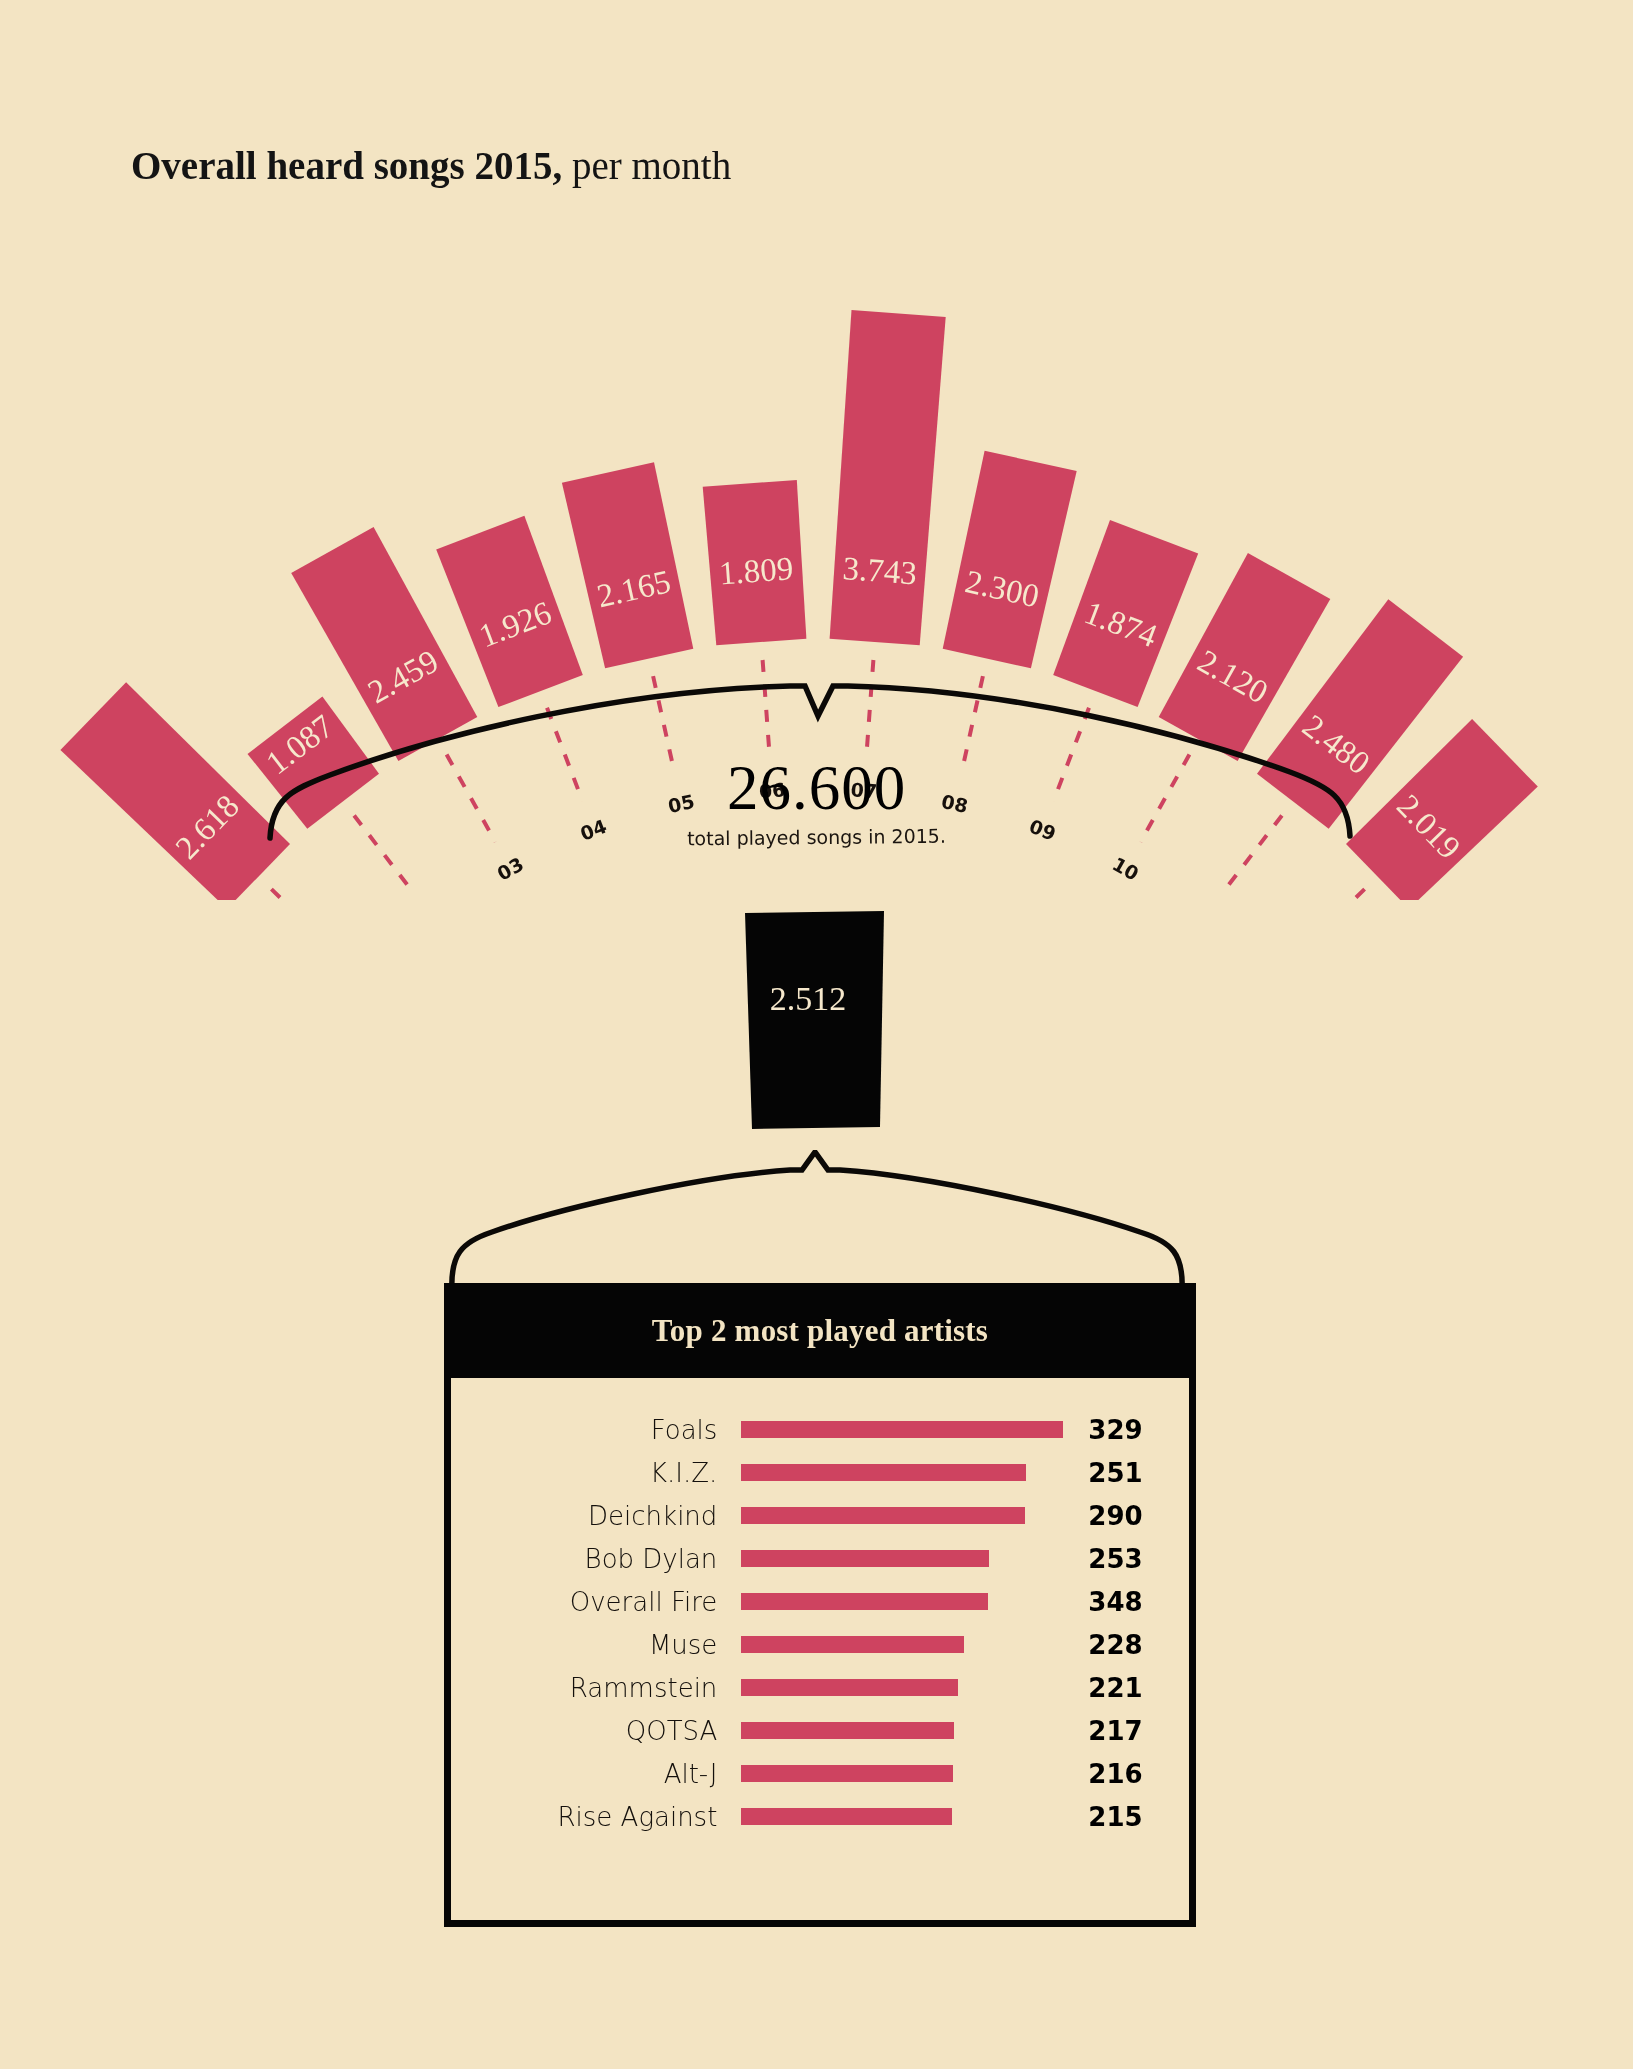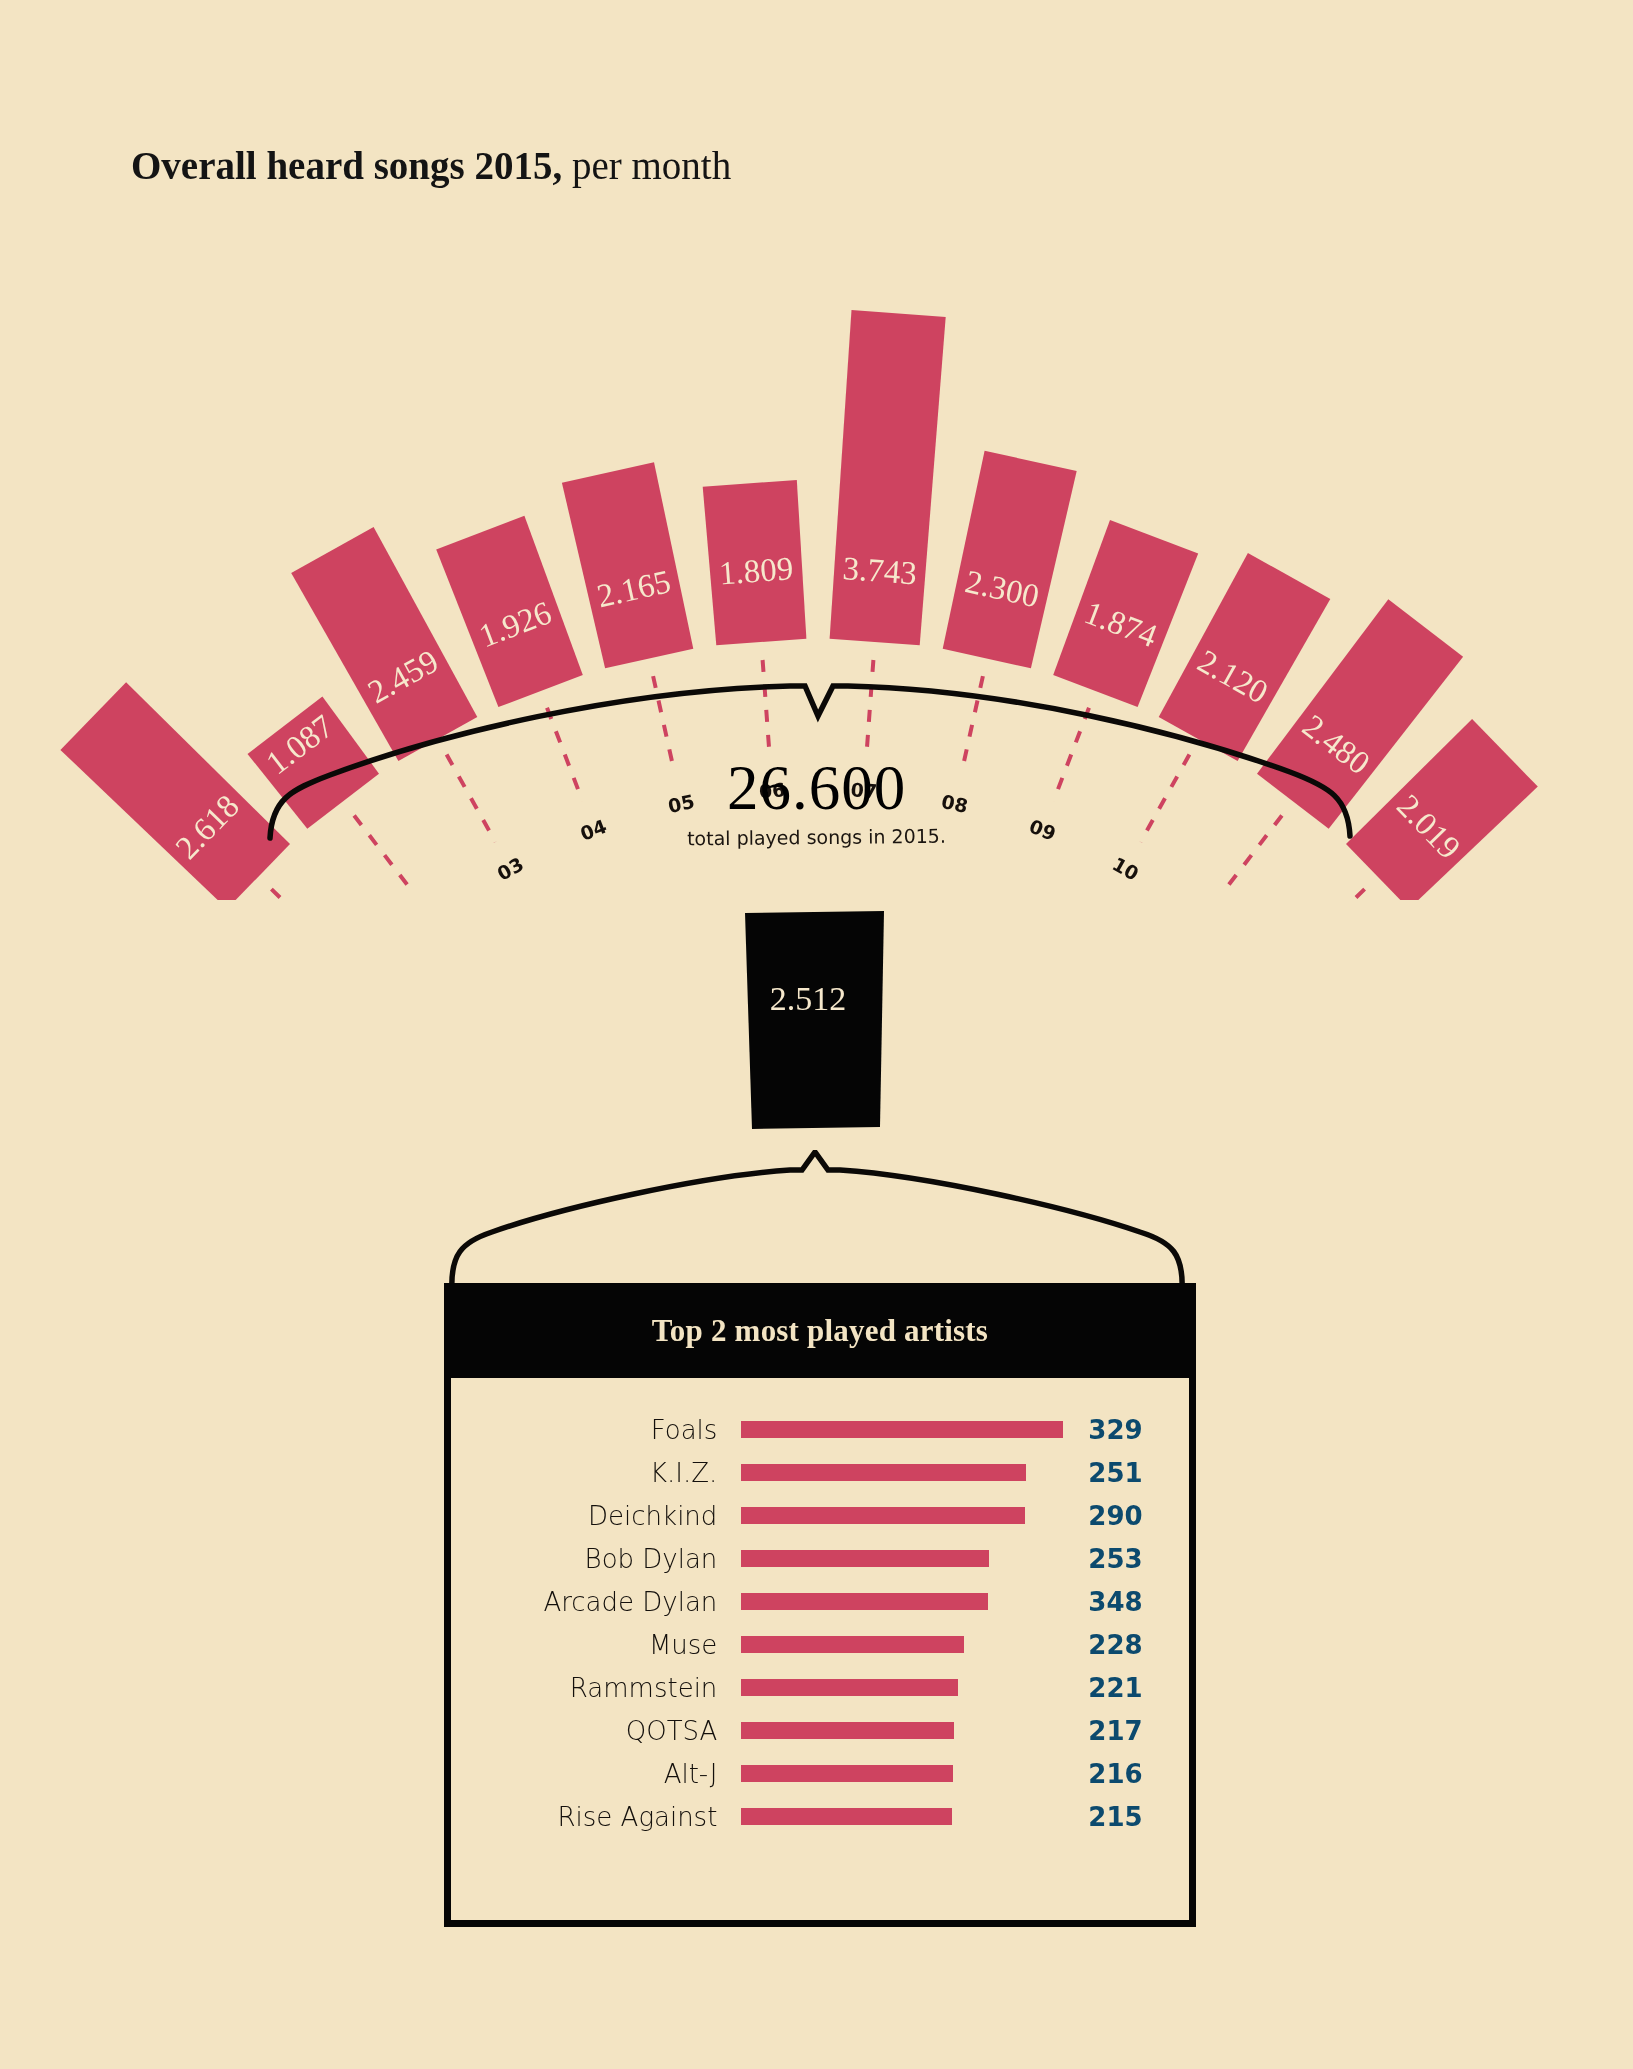--- a/index.html
+++ b/index.html
@@ -83,21 +83,21 @@
     width:220px;text-align:right;padding-right:24px;
     font-family:"DejaVu Sans",sans-serif;
     font-weight:300;font-size:26px;color:#14100c;
     white-space:nowrap;
   }
   .row .barwrap{width:330px;display:flex;align-items:center;}
   .row .bar{height:17px;background:#CE4360;}
   .row .val{
     padding-left:17px;
     font-family:"DejaVu Sans",sans-serif;
-    font-weight:bold;font-size:26px;color:#0c4a6e;
+    font-weight:bold;font-size:26px;color:#000000;
   }
 </style>
 </head>
 <body>
 
 <div class="title">
   <b>Overall heard songs 2015,</b><span class="reg"> per month</span>
 </div>
 
 <svg id="fan" width="1633" height="900">
@@ -206,21 +206,21 @@
           <div class="val">290</div>
         </div>
         <div class="row">
           <div class="name">Bob Dylan</div>
           <div class="barwrap">
             <div class="bar" style="width: 247.6px; background: rgb(206, 67, 96);"></div>
           </div>
           <div class="val">253</div>
         </div>
         <div class="row">
-          <div class="name">Arcade Dylan</div>
+          <div class="name">Overall Fire</div>
           <div class="barwrap">
             <div class="bar" style="width: 246.6px; background: rgb(206, 67, 96);"></div>
           </div>
           <div class="val">348</div>
         </div>
         <div class="row">
           <div class="name">Muse</div>
           <div class="barwrap">
             <div class="bar" style="width: 223.1px; background: rgb(206, 67, 96);"></div>
           </div>

